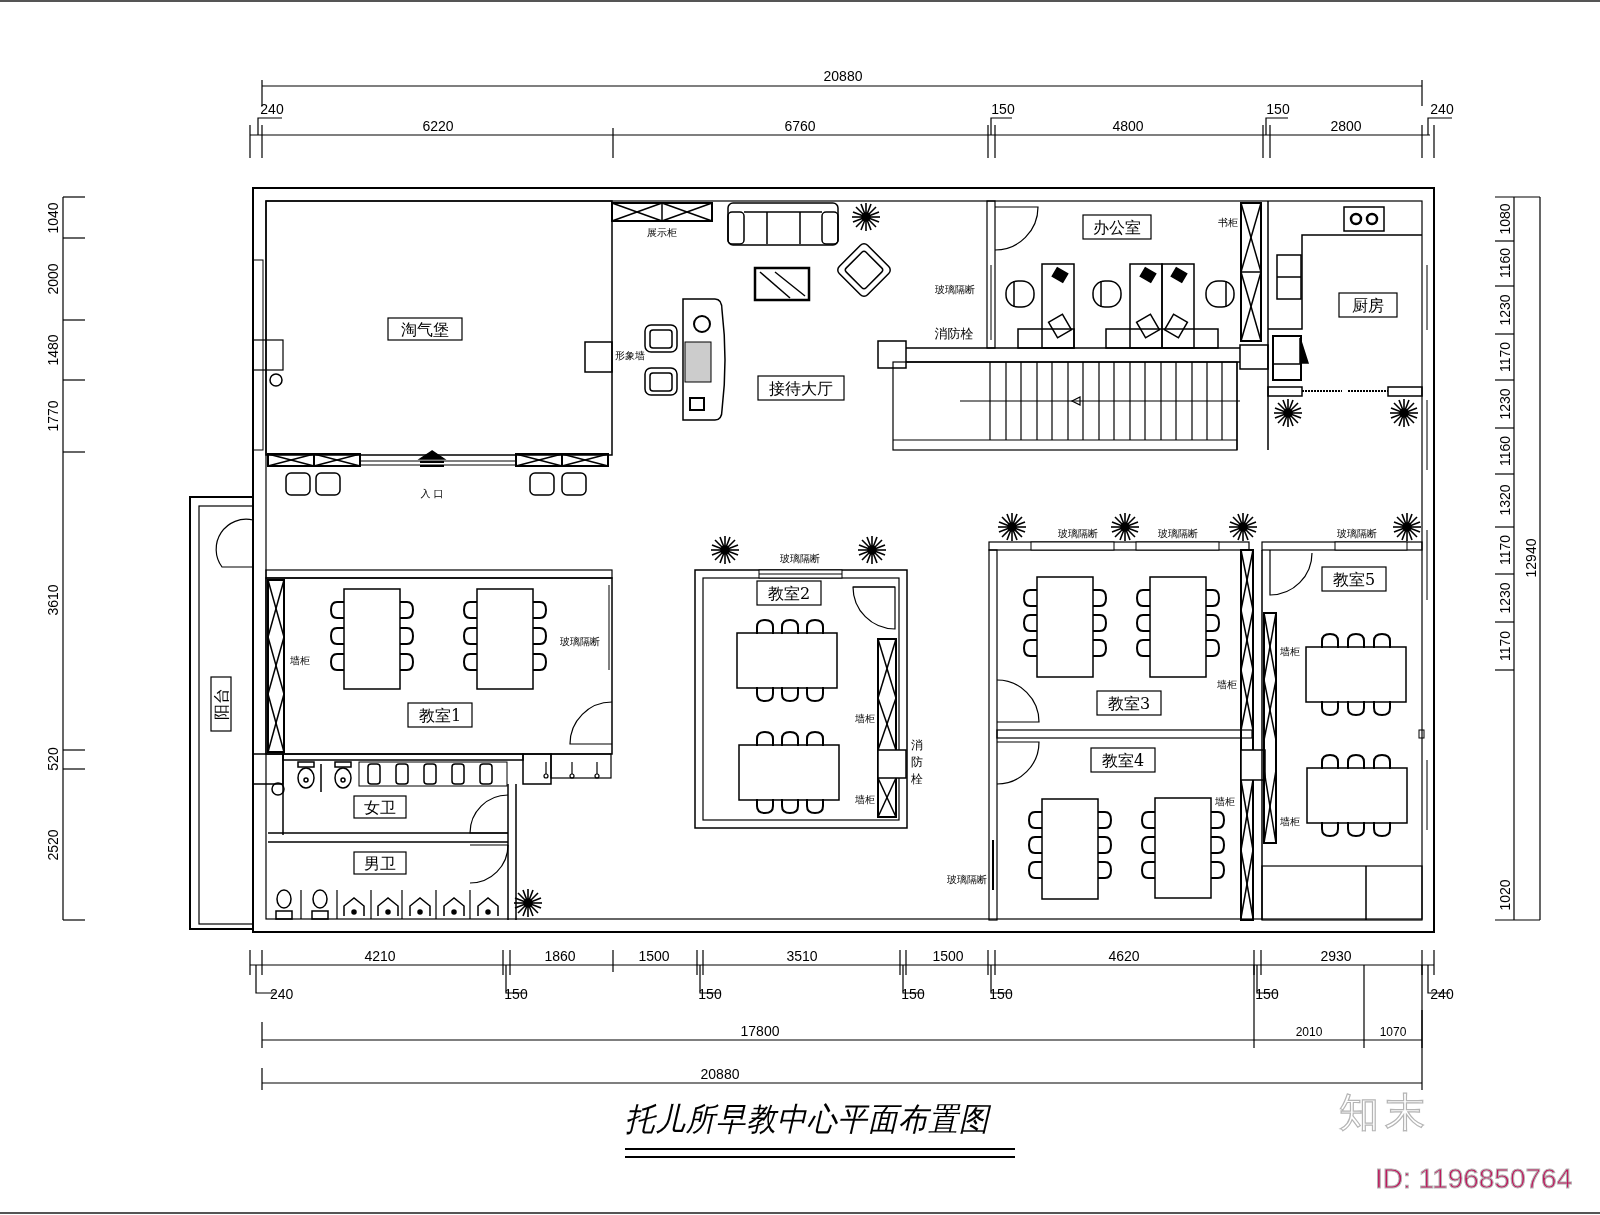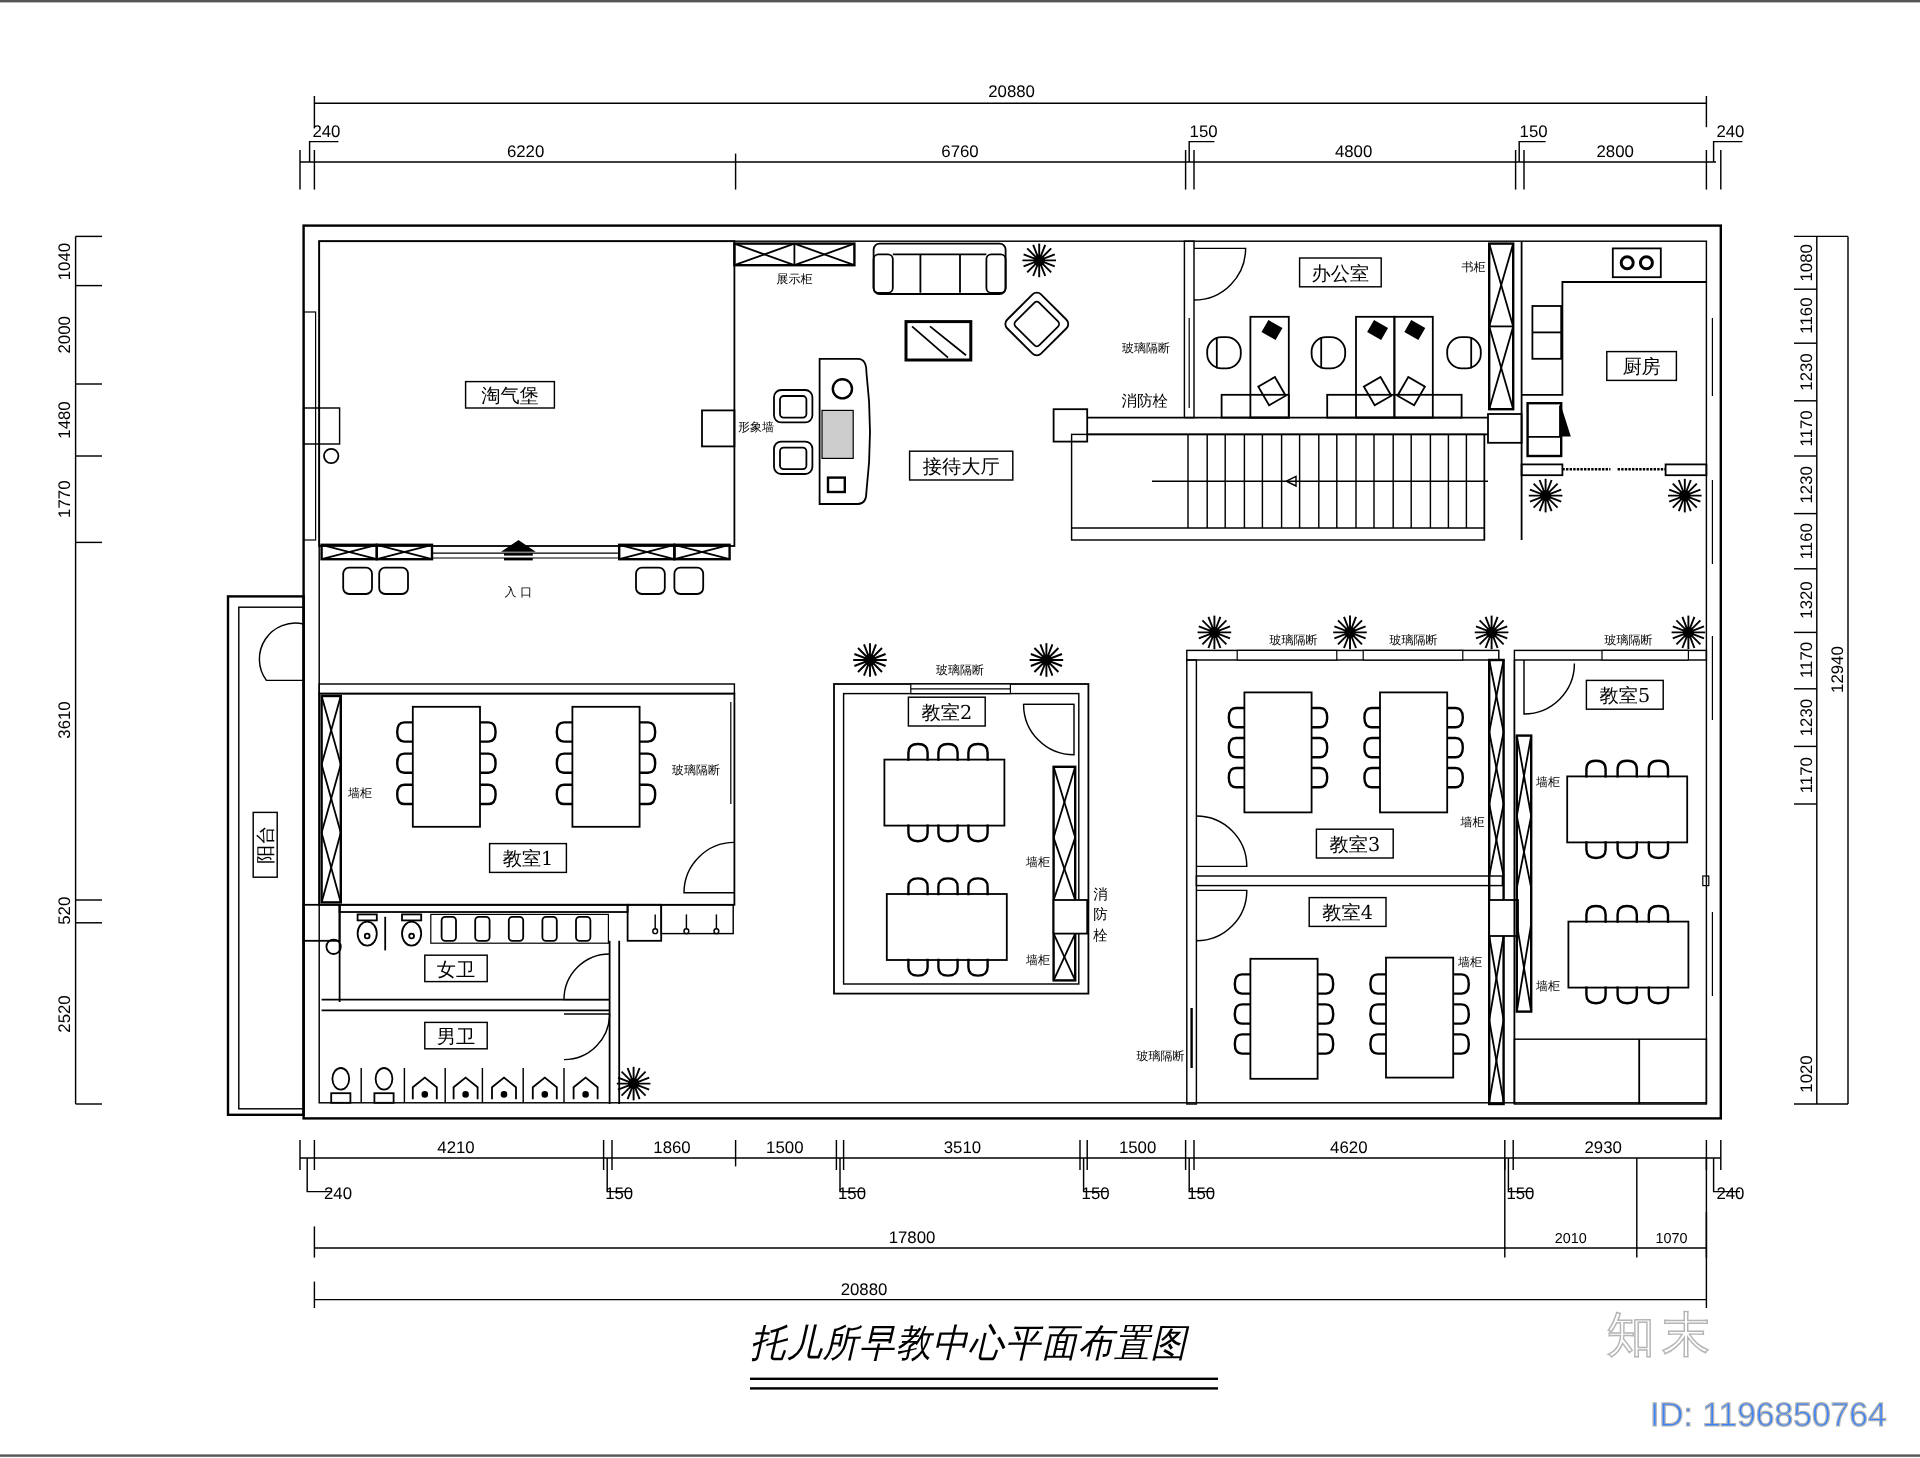--- a/index.html
+++ b/index.html
@@ -12,21 +12,21 @@
   .lbl-small { font-family:"DejaVu Sans", sans-serif; font-size:10px; fill:#000; }
   .room { font-family:"DejaVu Serif", serif; font-size:16px; fill:#000; }
   .title-block { position:absolute; left:625px; top:1098px; width:390px;font-style:italic; }
   .title-text { font-family:"DejaVu Sans", sans-serif; font-size:32px; color:#000; letter-spacing:1px;
                 transform:scaleX(0.92); transform-origin:left; white-space:nowrap; }
   .title-rule1 { height:2px; background:#000; margin-top:6px; }
   .title-rule2 { height:2px; background:#000; margin-top:6px; }
   .brand { position:absolute; left:1339px; top:1085px; font-family:"DejaVu Sans", sans-serif;
            font-size:40px; color:#fff; -webkit-text-stroke:1.2px #b5b5b5; letter-spacing:6px; }
   .brand-id { position:absolute; left:1375px; top:1163px; font-family:"Liberation Sans", sans-serif;
-              font-size:28px; color:#3b82f6; -webkit-text-stroke:1px #b5b5b5; }
+              font-size:28px; color:#be185d; -webkit-text-stroke:1px #b5b5b5; }
 </style>
 </head>
 <body>
 
 <div class="topline"></div>
 <div class="botline"></div>
 
 <svg id="plan" width="1600" height="1215" viewBox="0 0 1600 1215" xmlns="http://www.w3.org/2000/svg" stroke="#000" fill="none" stroke-width="1.5">
 
   <defs>

